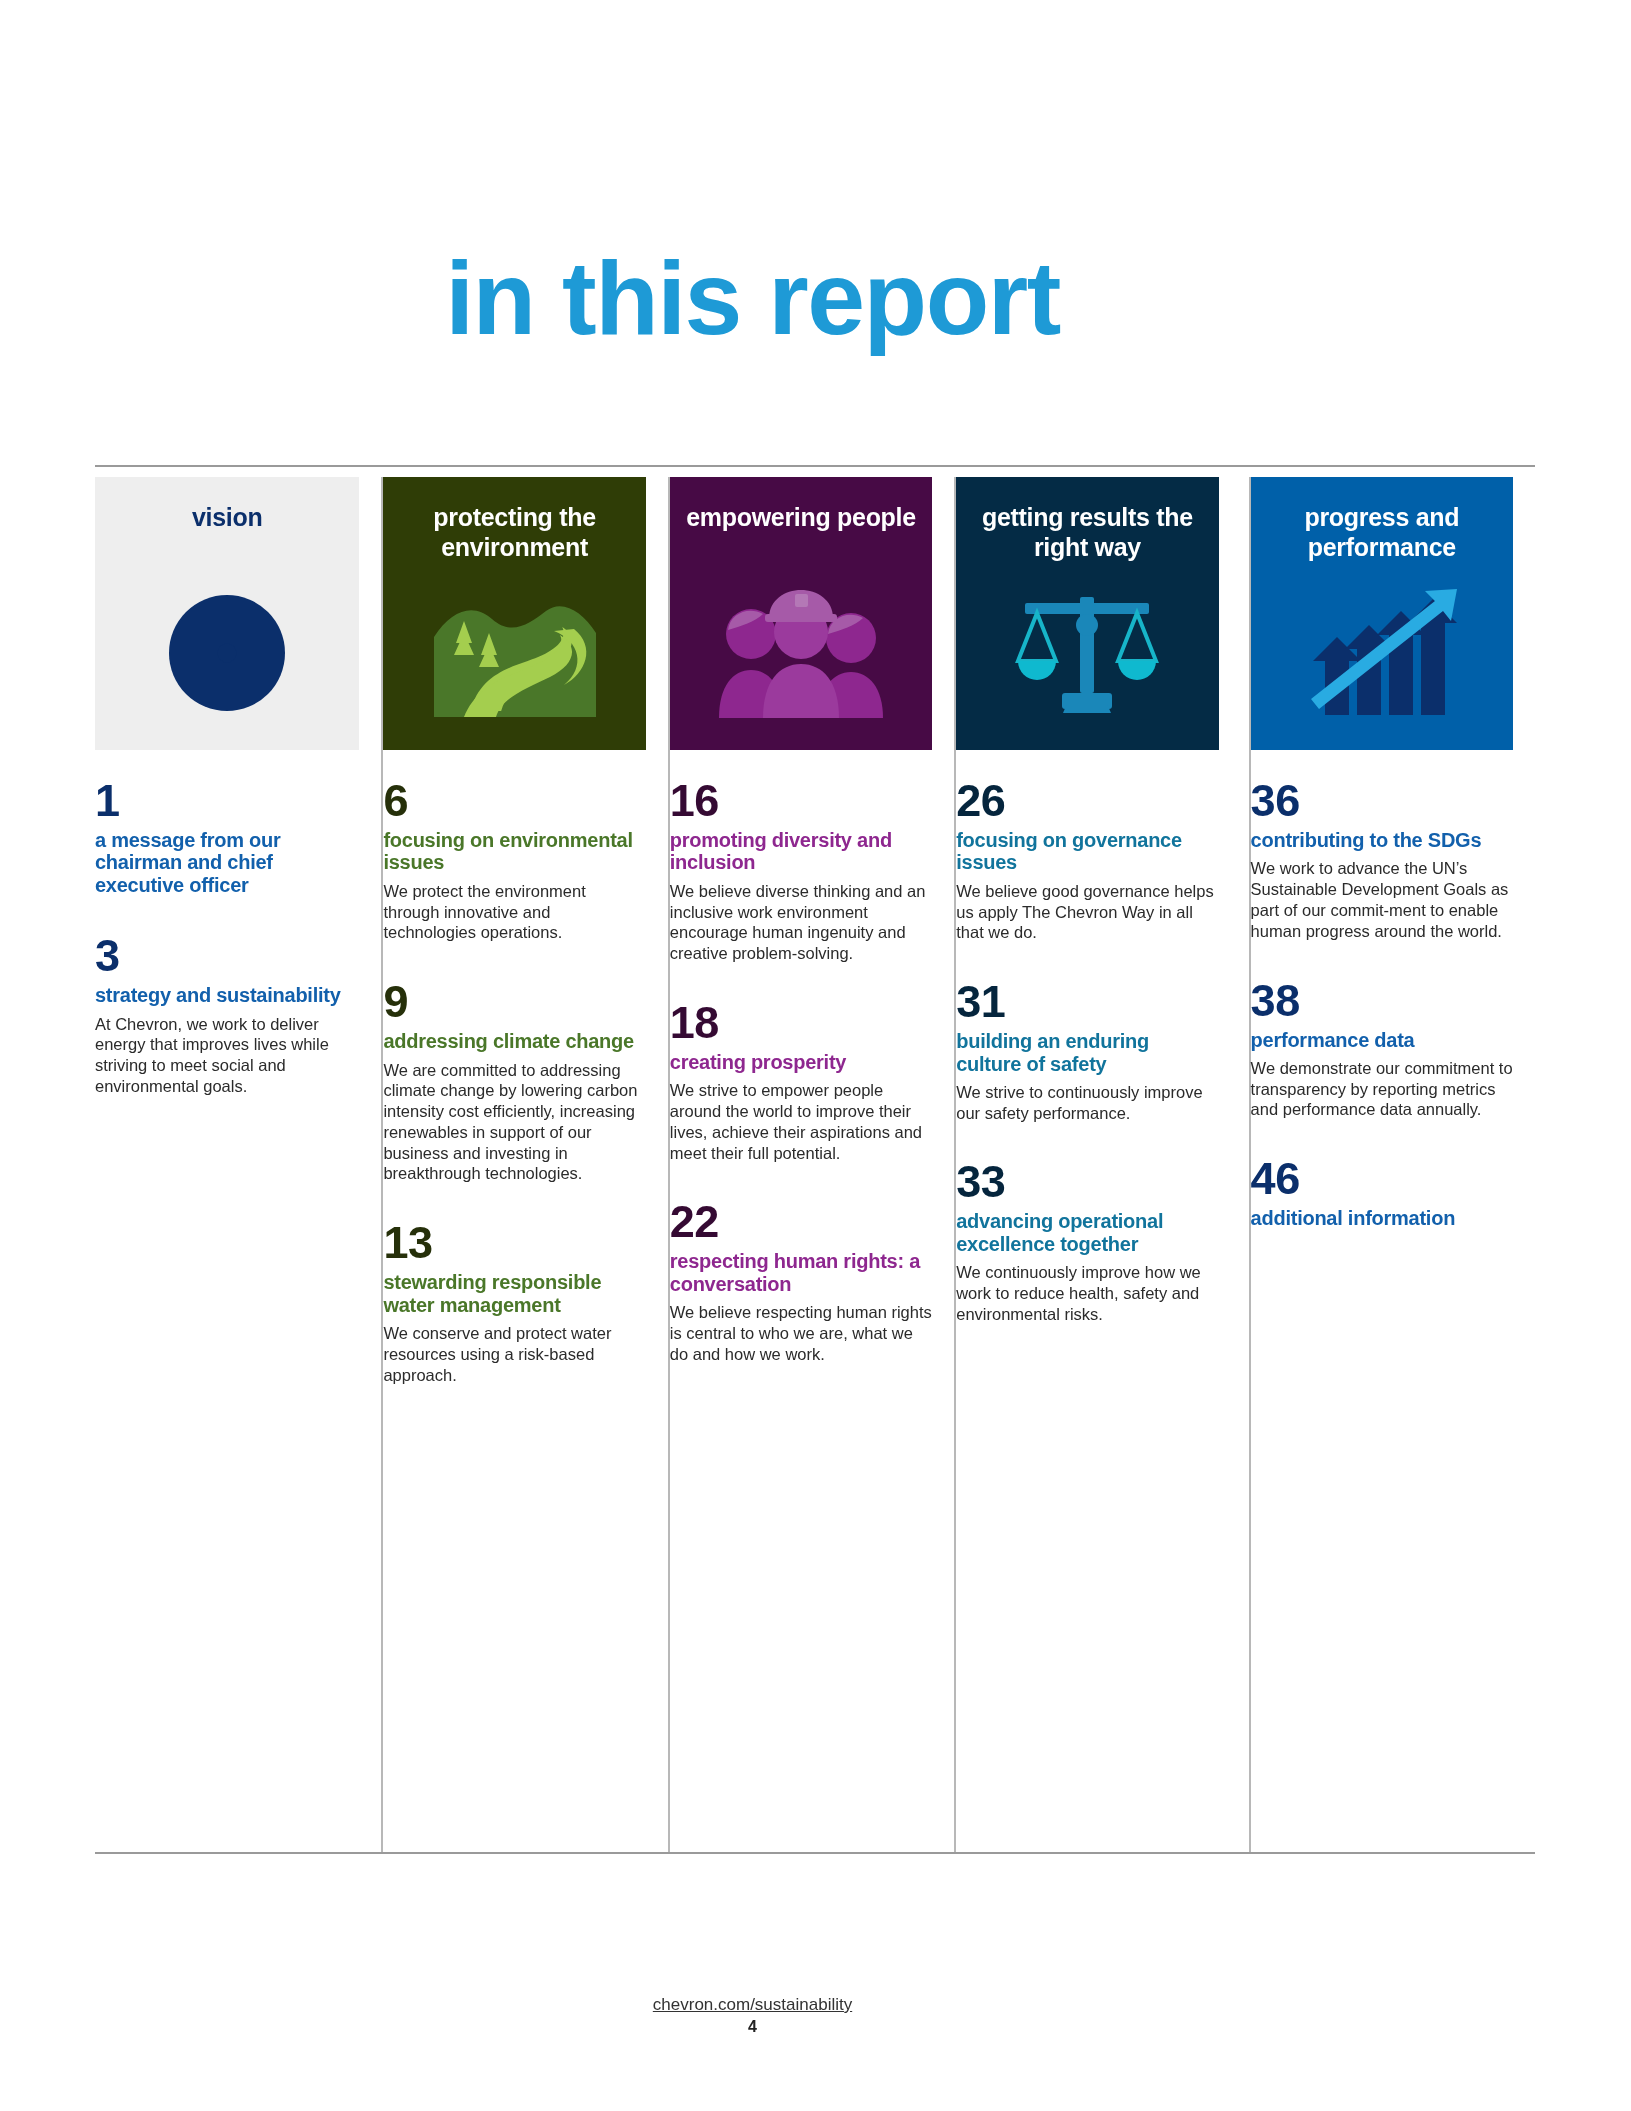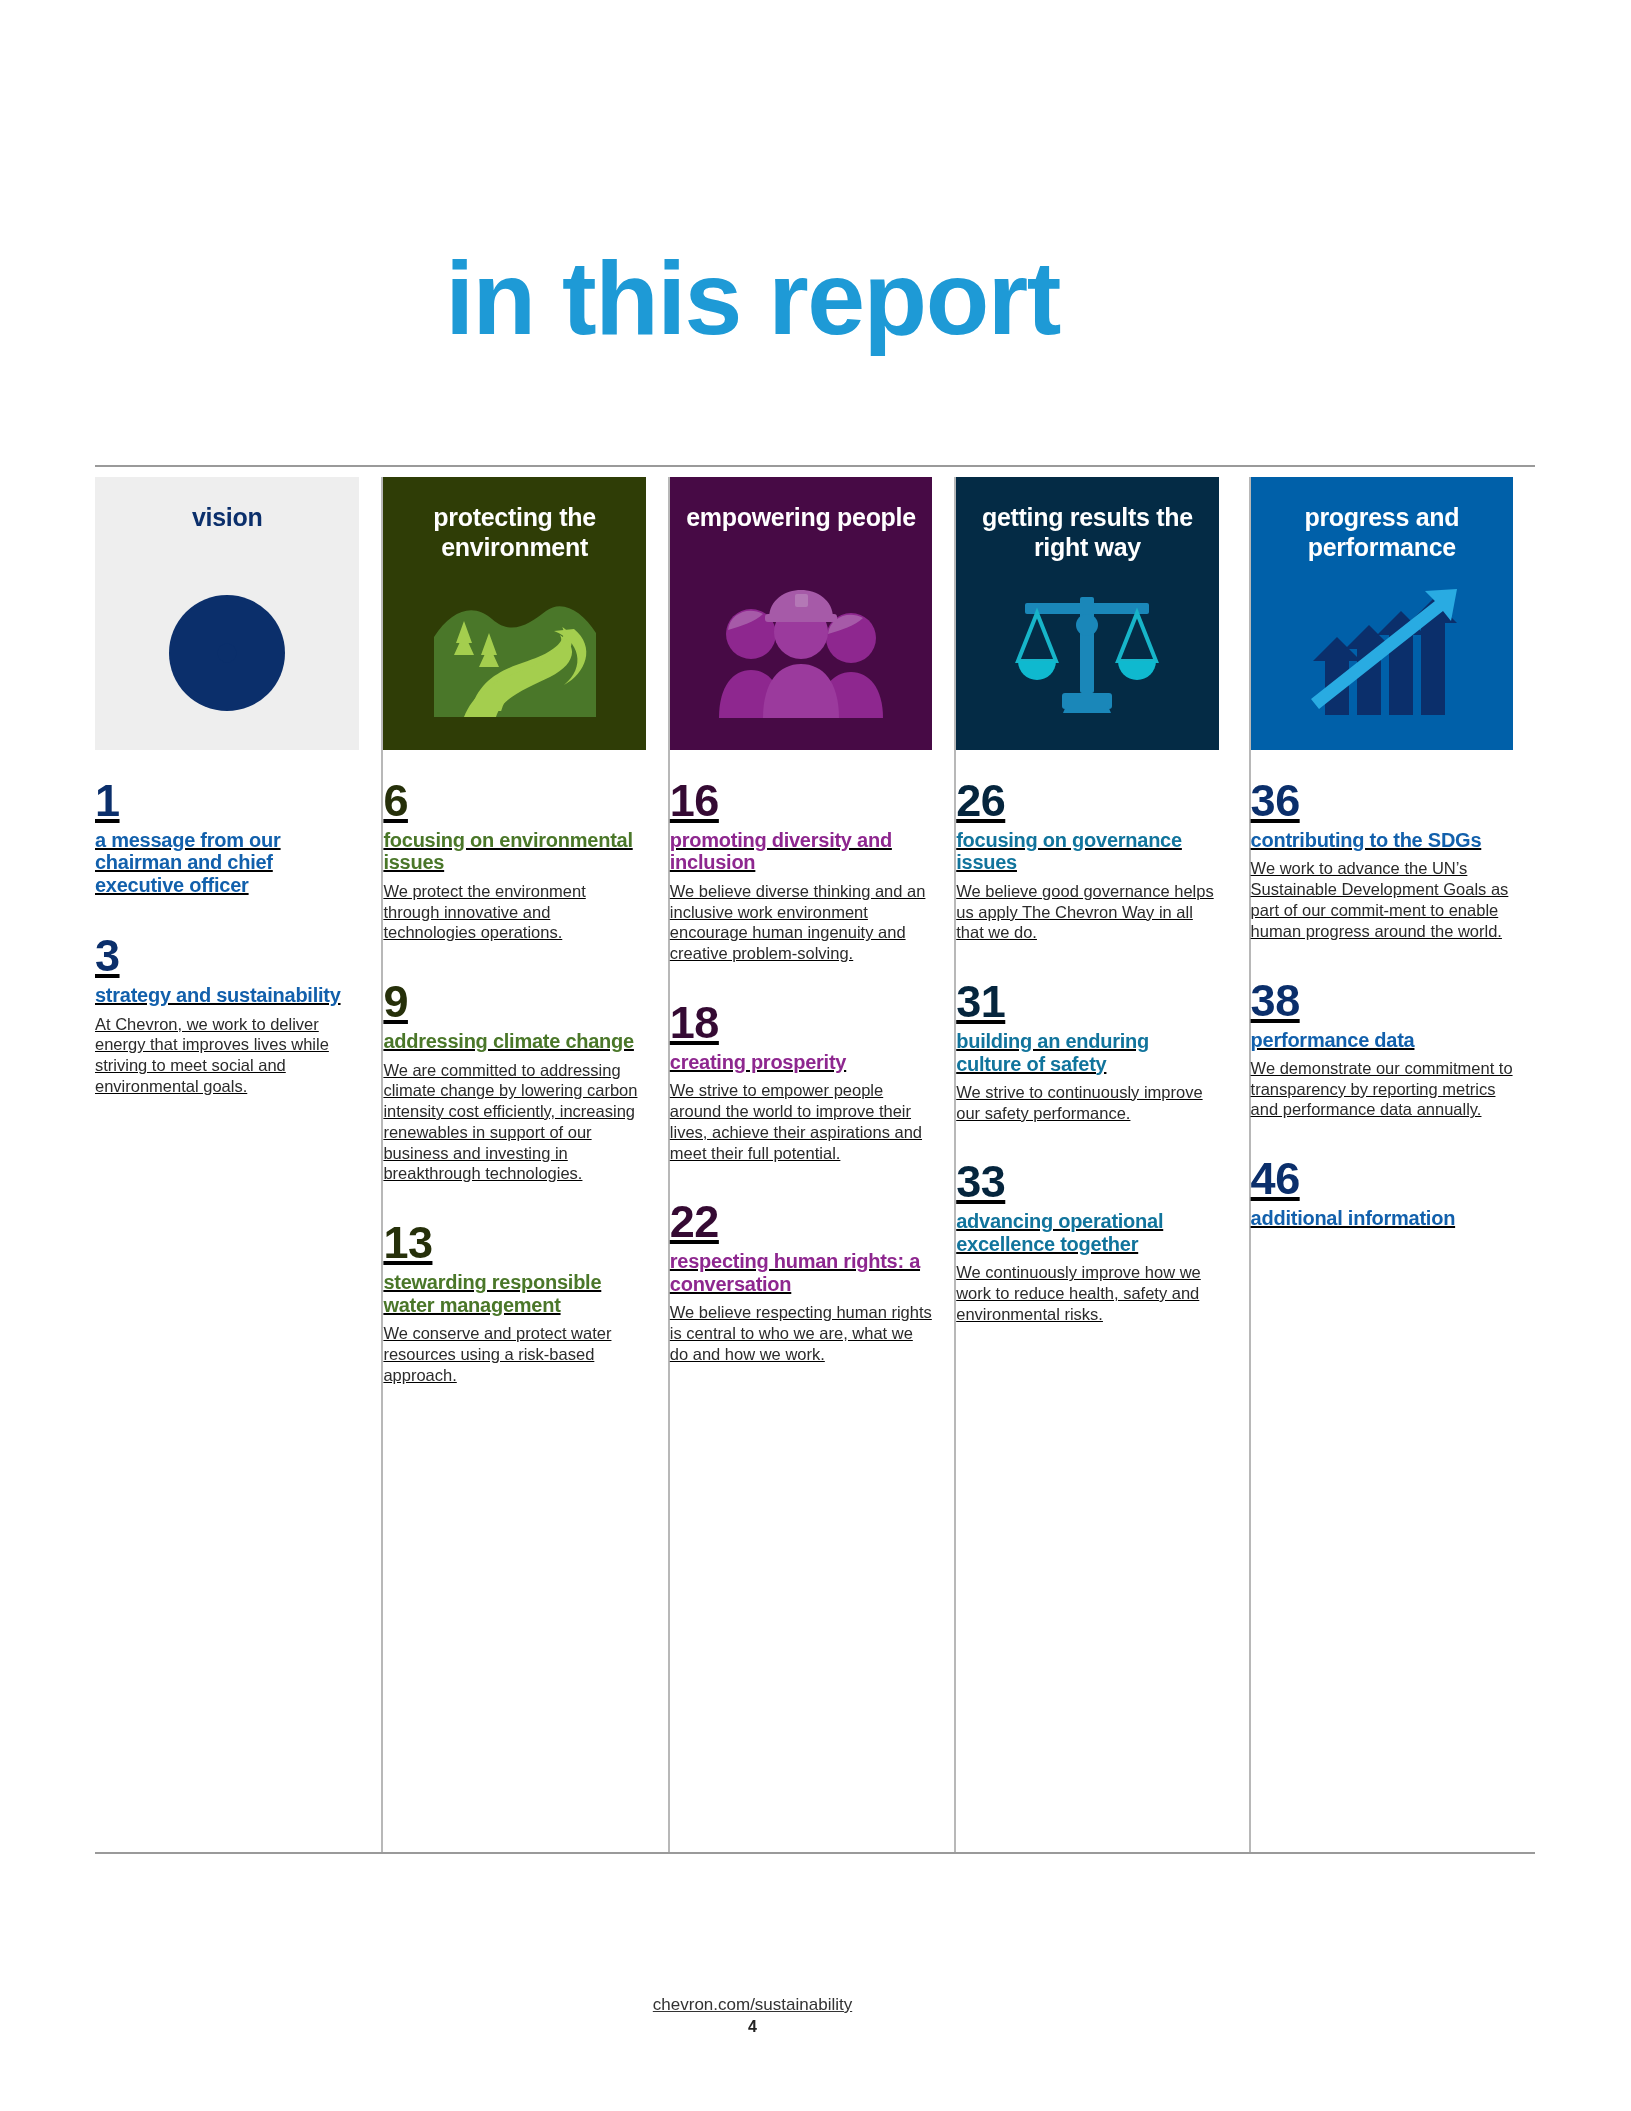--- a/index.html
+++ b/index.html
@@ -55,21 +55,20 @@
     top: 477px;
     width: 1440px;
     height: 1375px;
     display: flex;
   }
   .col {
     position: relative;
     width: 288px;
     box-sizing: border-box;
     padding-right: 22px;
-    text-decoration: underline;
   }
   .col + .col {
     border-left: 2px solid #b8b8b8;
   }
   .col:first-child { padding-left: 0; }
 
   
   .card {
     height: 273px;
     width: 100%;

